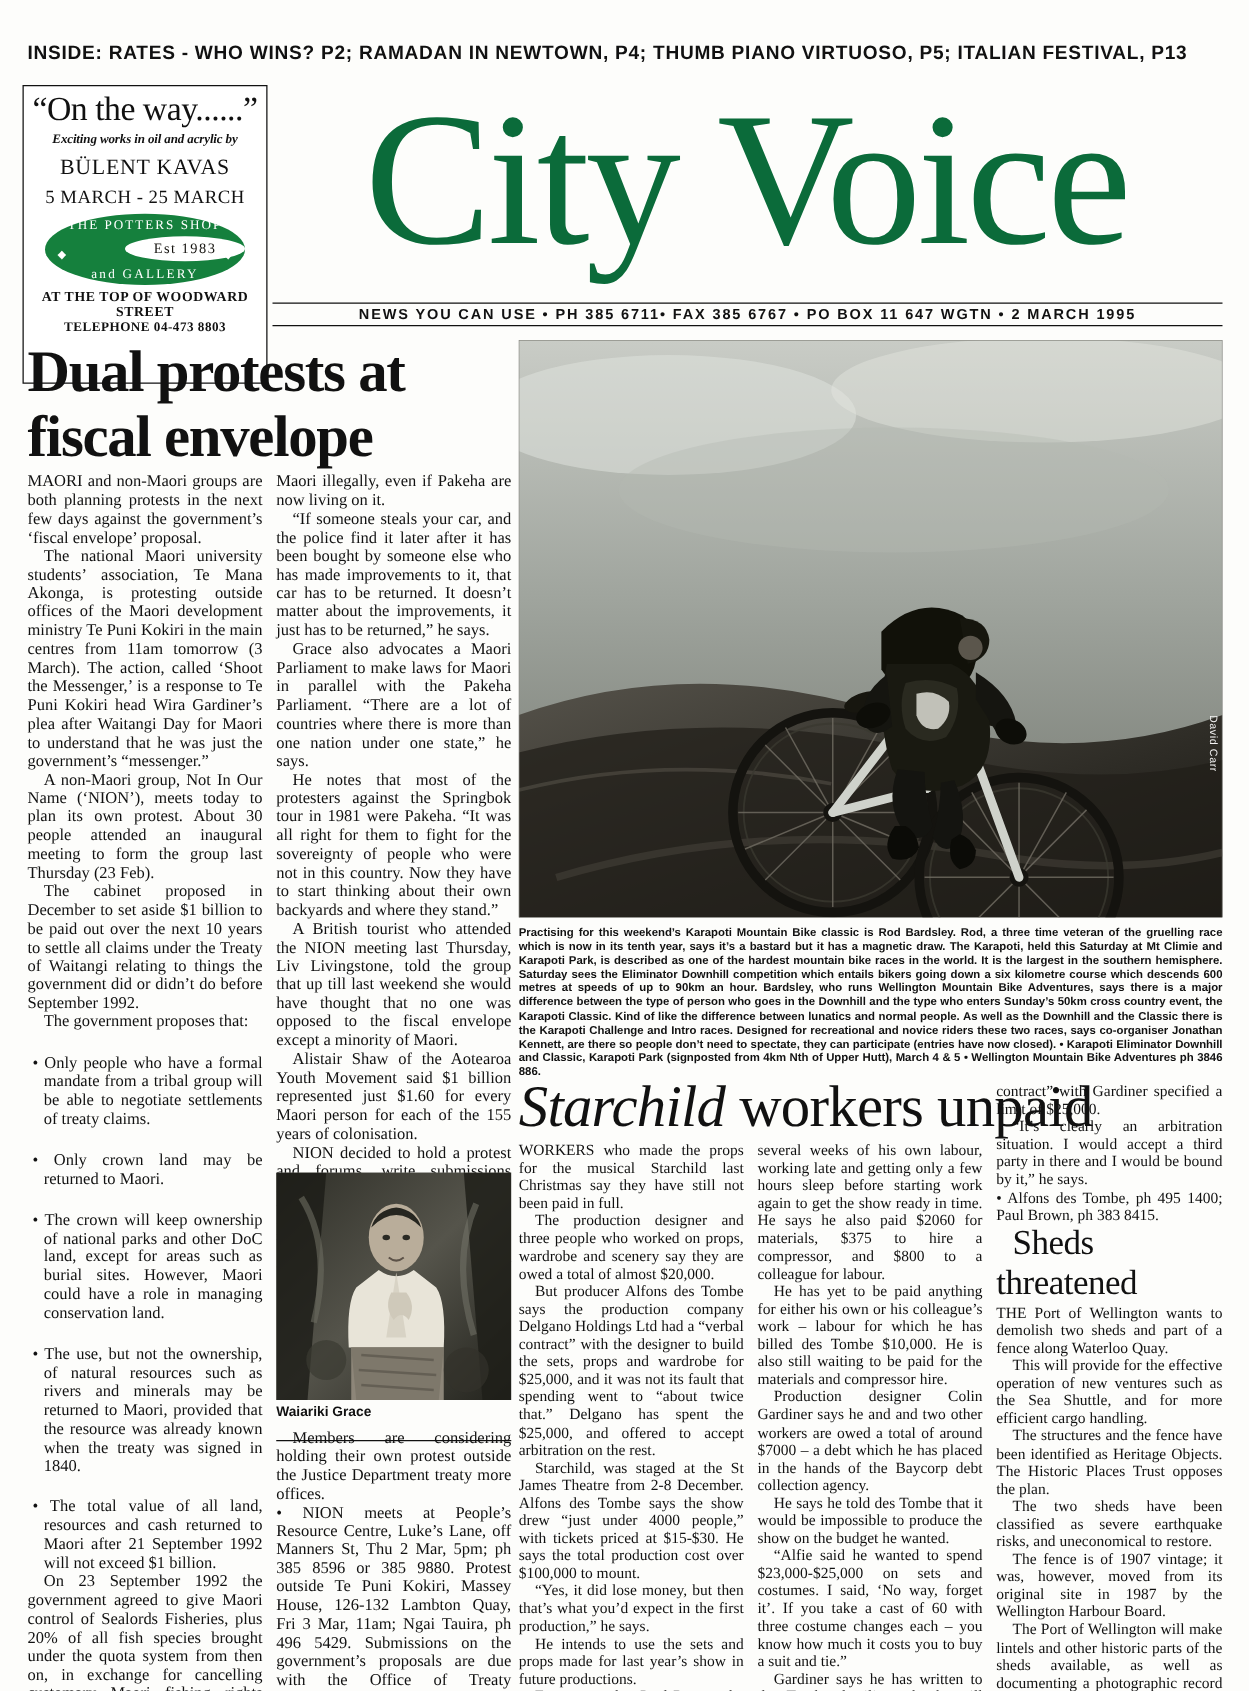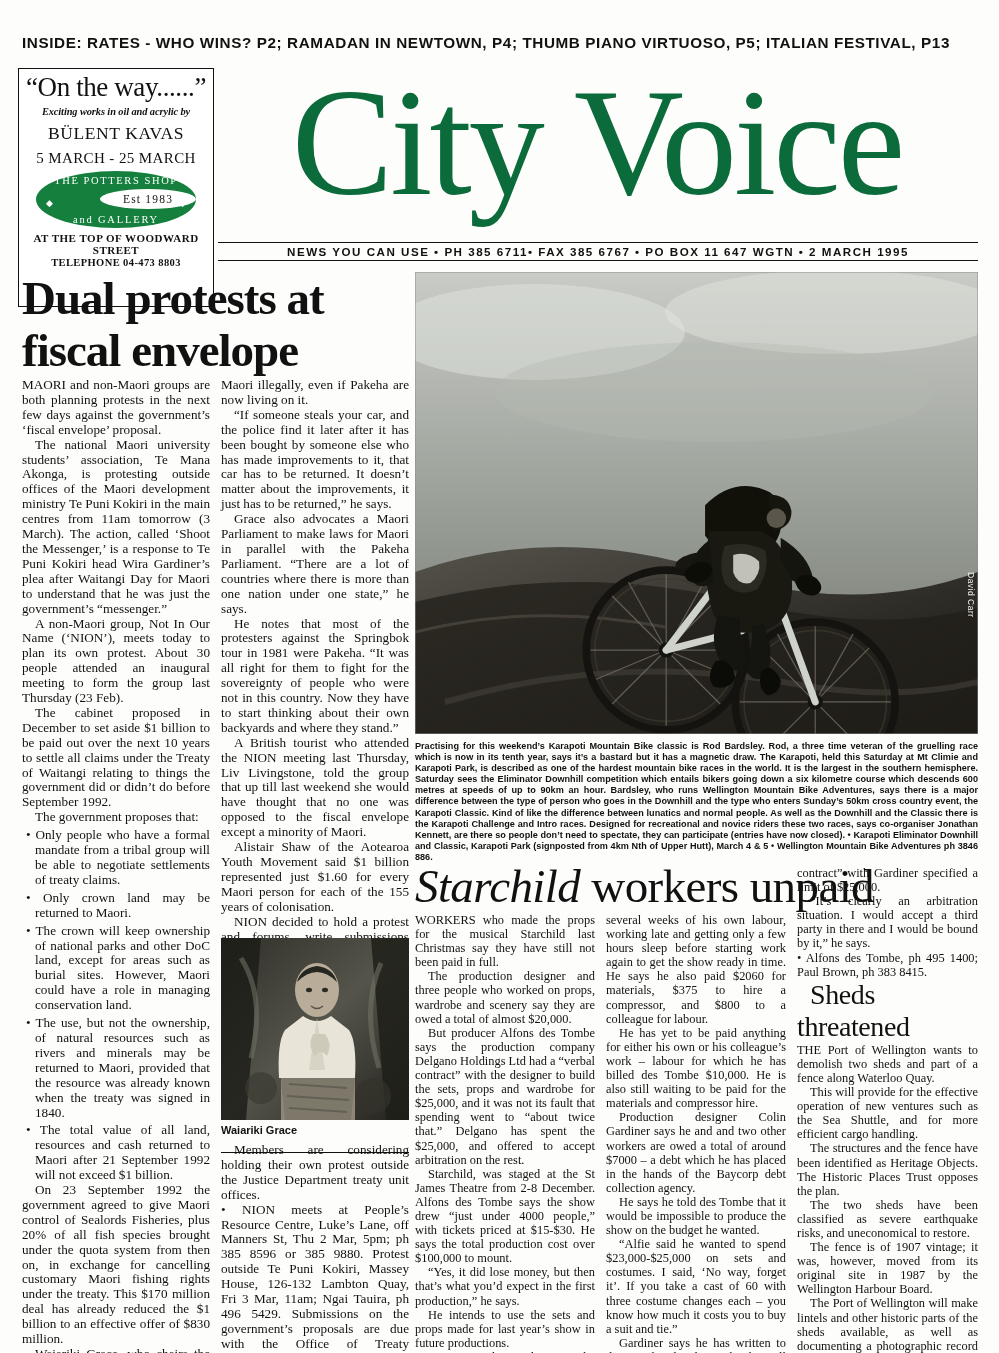--- a/index.html
+++ b/index.html
@@ -100,21 +100,21 @@
 
   
   .col{position:absolute;font-family:"Liberation Serif",serif;}
   .col p{margin:0;text-indent:13px;text-align:justify;}
   .col p.nofirst{text-indent:0;}
 
   .c1{left:22px;top:378px;width:188px;font-size:13.2px;line-height:14.9px;}
   .c2{left:221px;top:378px;width:188px;font-size:13.2px;line-height:14.9px;}
 
   .bullets{margin-top:0;}
-  .bullets p{text-indent:-9px;padding-left:13px;margin-top:3px;}
+  .bullets p{text-indent:-9px;padding-left:13px;margin-top:18px;}
 
   
   .photo-bike{
     position:absolute;left:415px;top:272px;width:563px;height:462px;
     overflow:hidden;background:#8a8a86;
   }
   .photo-credit{
     position:absolute;right:2px;top:300px;
     writing-mode:vertical-rl;
     font-family:"Liberation Sans",sans-serif;font-size:8.5px;color:#f2f2f2;
@@ -239,21 +239,21 @@
       <rect x="60" y="140" width="74" height="42" fill="#8d8679"></rect>
       <path d="M60 140 L134 140 L130 182 L64 182 Z" fill="#7e786b"></path>
       <path d="M68 146 L126 150 M66 158 L128 162 M68 170 L126 174" stroke="#4c473f" stroke-width="2" opacity="0.5"></path>
       <circle cx="40" cy="150" r="16" fill="#3b3a32" opacity="0.7"></circle>
       <circle cx="152" cy="158" r="18" fill="#33322b" opacity="0.7"></circle>
     </svg>
   </div>
   <div class="grace-caption">Waiariki Grace</div>
 
   <div class="col" style="left:221px;top:1143px;width:188px;font-size:13.2px;line-height:14.9px;">
-    <p>Members are considering holding their own protest outside the Justice Department treaty unit offices.</p>
+    <p>Members are considering holding their own protest outside the Justice Department treaty more offices.</p>
     <p class="nofirst">• NION meets at People’s Resource Centre, Luke’s Lane, off Manners St, Thu 2 Mar, 5pm; ph 385 8596 or 385 9880. Protest outside Te Puni Kokiri, Massey House, 126-132 Lambton Quay, Fri 3 Mar, 11am; Ngai Tauira, ph 496 5429. Submissions on the government’s proposals are due with the Office of Treaty Settlements, Justice Dept, Private Box 180, Wgtn, by 19 May.</p>
   </div>
 
   <div class="photo-bike">
     <svg width="563" height="462" viewBox="0 0 563 462">
       <defs>
         <linearGradient id="sky" x1="0" y1="0" x2="0" y2="1">
           <stop offset="0%" stop-color="#c9ccc6"></stop>
           <stop offset="45%" stop-color="#9fa49d"></stop>
           <stop offset="100%" stop-color="#6d7169"></stop>

